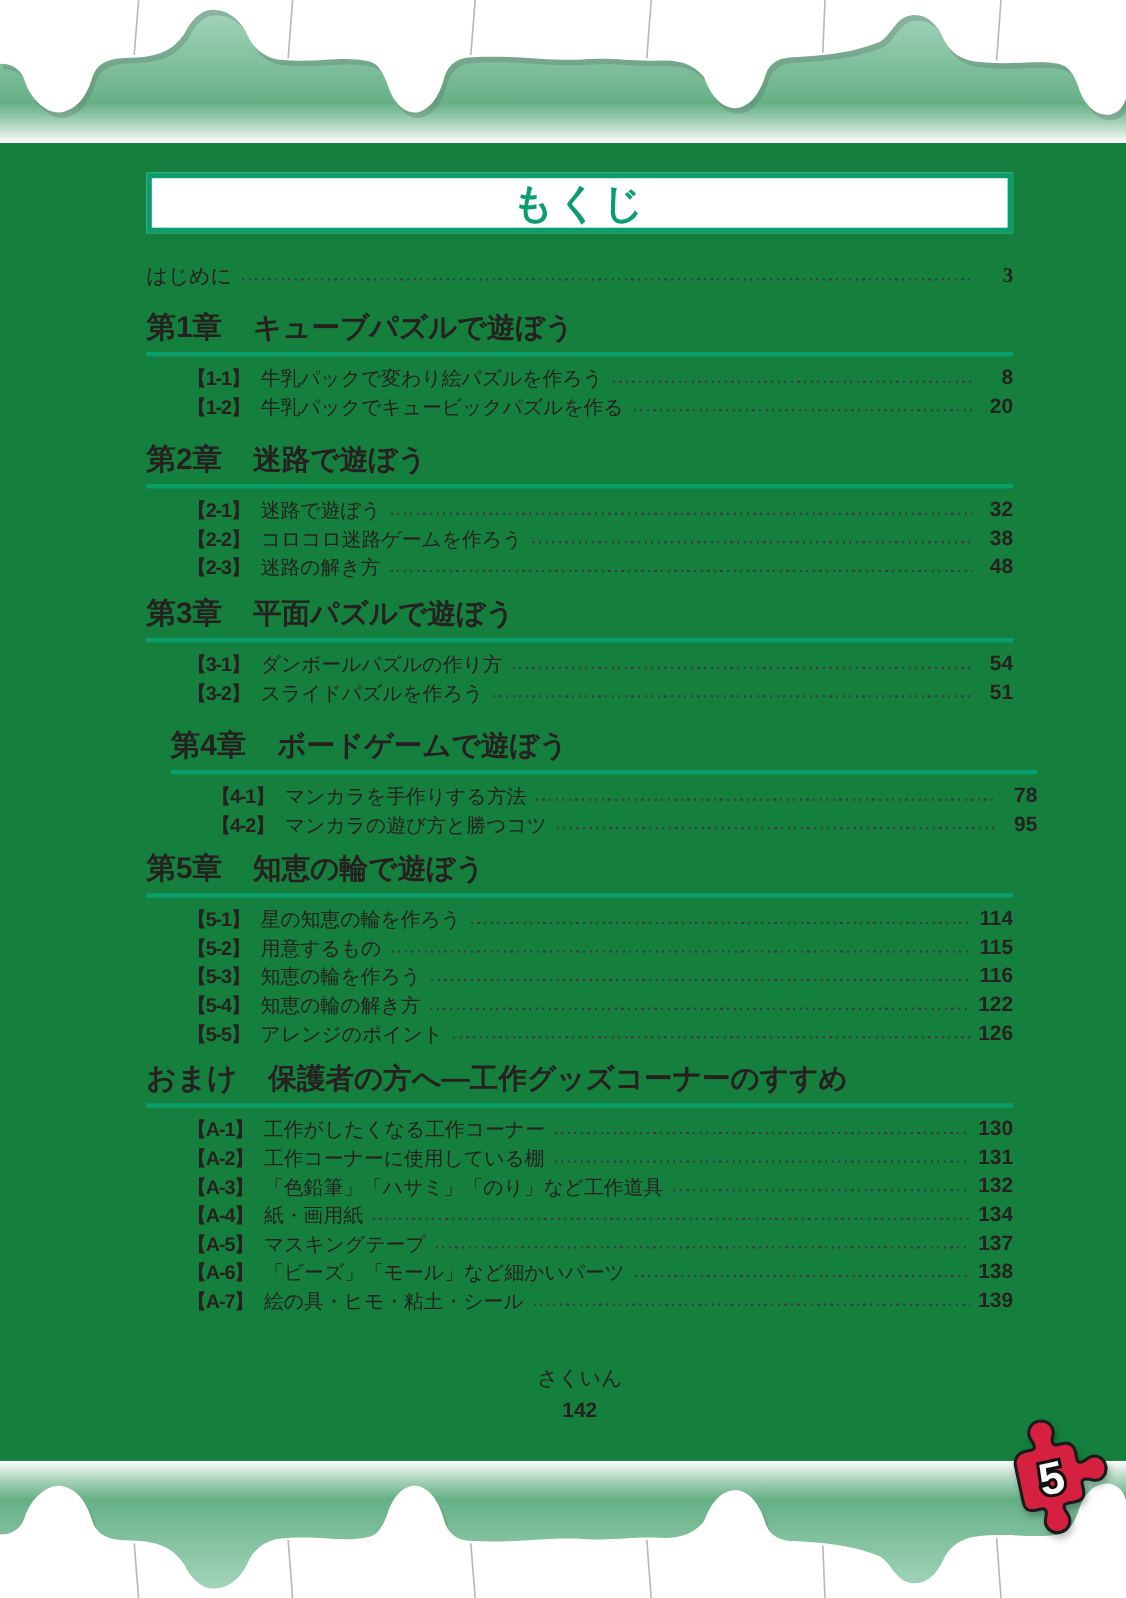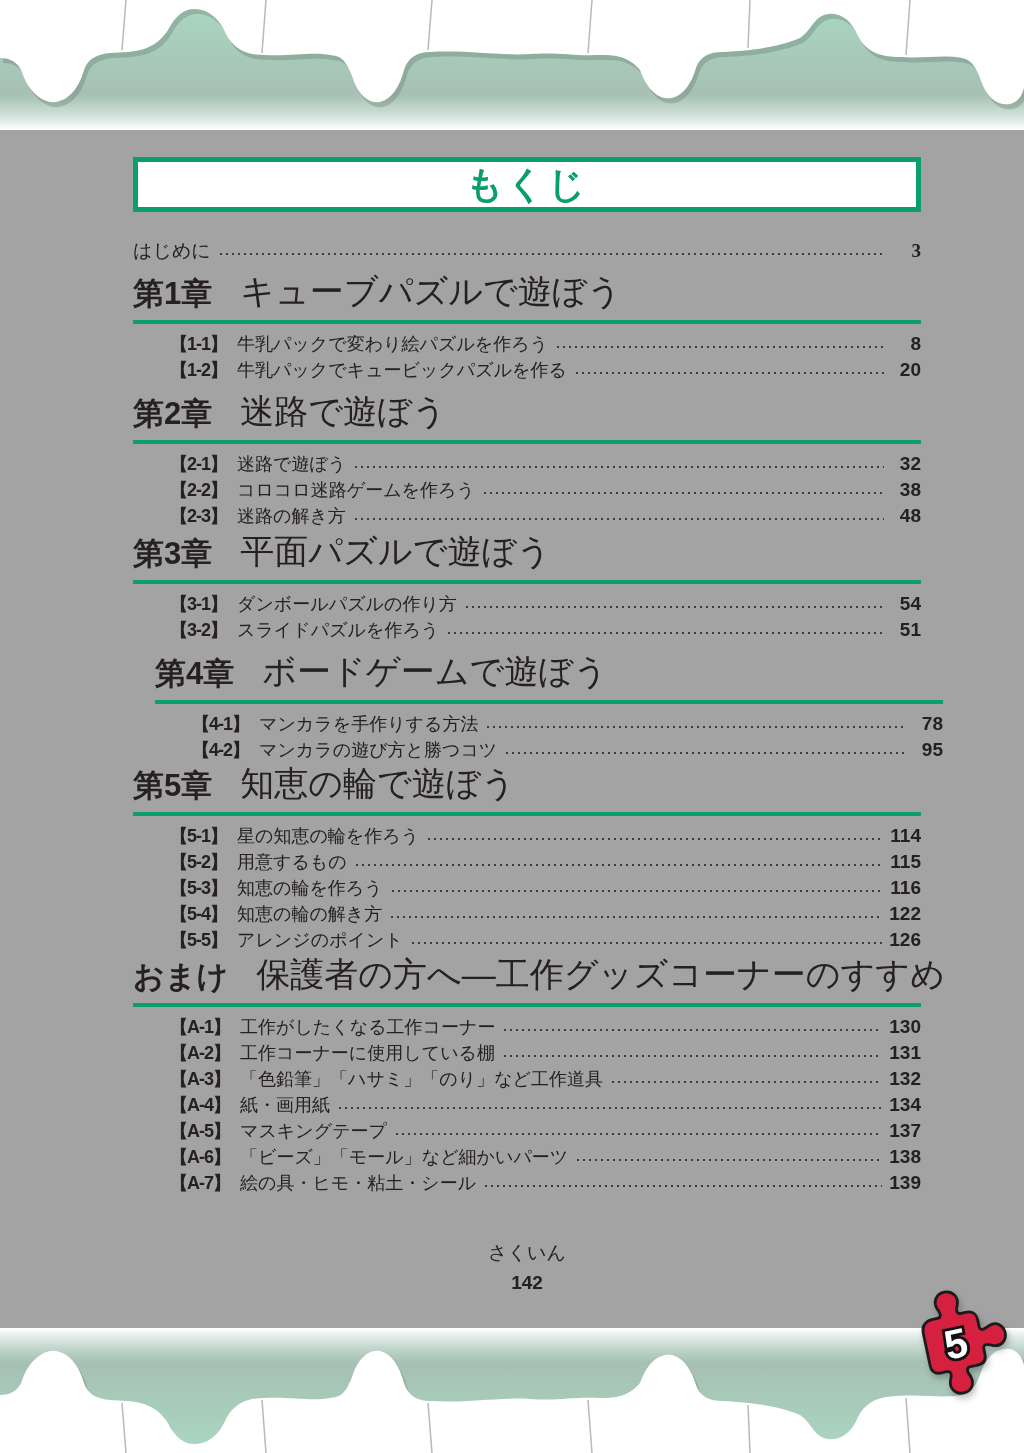--- a/index.html
+++ b/index.html
@@ -5,21 +5,21 @@
   :root{
     --green:#0a9e6c;
     --mint:#a9d8c1;
     --red:#d6203f;
     --text:#262120;
   }
   html,body{margin:0;padding:0;background:#e8e8e8;}
   .page{
     position:relative;
     width:1024px;height:1453px;
-    background:#a3a3a3;
+    background:#15803d;
     overflow:hidden;
     font-family:"Liberation Sans","DejaVu Sans",sans-serif;
     color:var(--text);
   }
   
   .border-top{position:absolute;left:0;top:0;width:1024px;height:130px;z-index:1;}
   .border-bottom{position:absolute;left:0;bottom:0;width:1024px;height:125px;z-index:1;}
   
   .content{position:absolute;left:133px;width:788px;top:0;height:100%;z-index:2;}
   .toc-box{
@@ -41,22 +41,22 @@
   .row .no{font-weight:bold;font-size:18px;margin-right:10px;letter-spacing:-1px;white-space:nowrap;}
   .row .dots{
     flex:1 1 auto;height:2px;margin:6px 7px 0 9px;
     background-image:repeating-linear-gradient(to right,#3c3c3c 0 2px,transparent 2px 6px);
   }
   .row .pg{font-weight:bold;font-size:19px;min-width:30px;text-align:right;white-space:nowrap;}
   .front-row{position:absolute;left:0;top:238px;width:788px;font-size:19px;font-family:Liberation Serif, serif;}
   .back-row{position:absolute;left:0;top:1240px;width:788px;font-size:19px;flex-direction:column;}
   .chapter{position:absolute;left:0;width:788px;}
   .ch-head{height:32px;display:flex;align-items:flex-end;}
-  .ch-label{font-weight:bold;font-size:31px;margin-right:28px;white-space:nowrap;}
-  .ch-title{font-weight:normal;font-size:34px;white-space:nowrap;}
+  .ch-label{font-weight:bold;font-size:27px;margin-right:28px;white-space:nowrap;}
+  .ch-title{font-weight:bold;font-size:26px;white-space:nowrap;}
   .ch-rule{margin-top:5px;height:4px;background:var(--green);}
   .ch-items{margin-top:7px;padding-left:37px;}
   .ch1{top:283px;} .ch2{top:403px;} .ch3{top:543px;}
   .ch4{top:663px;margin-left:22px;} .ch5{top:775px;} .ch6{top:966px;}
   
   .page-badge{
     position:absolute;left:898px;top:1282px;width:112px;height:118px;z-index:5;
     filter:drop-shadow(2px 4px 3px rgba(0,0,0,.25));
   }
 </style>

